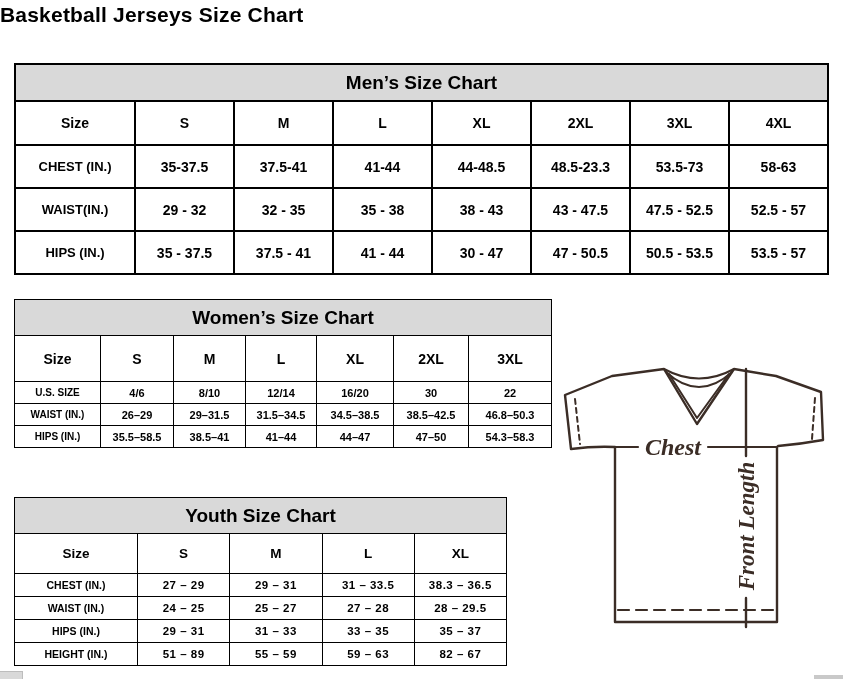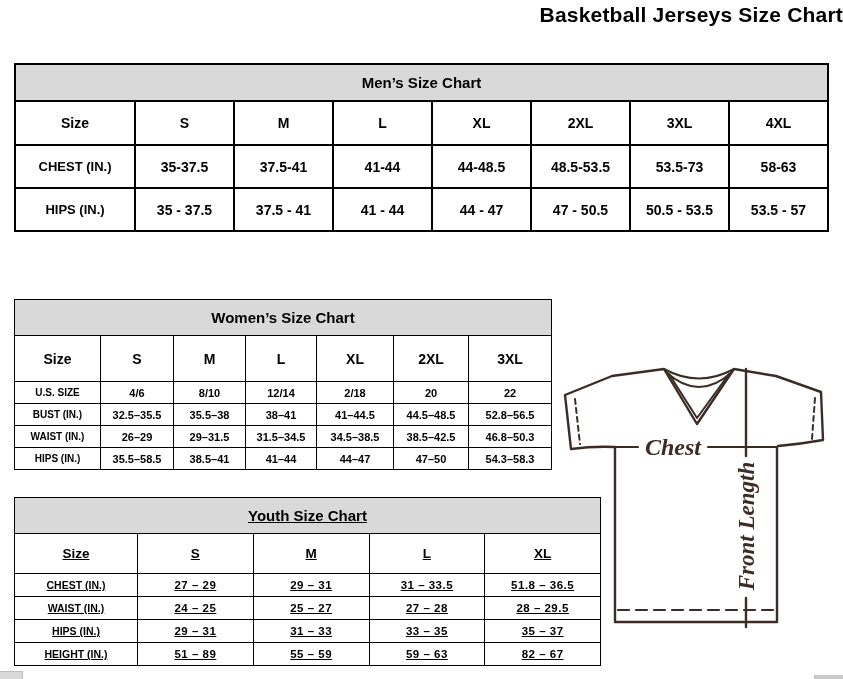--- a/index.html
+++ b/index.html
@@ -1,44 +1,44 @@
 <!DOCTYPE html>
 <html><head>
 <meta charset="utf-8">
 <style>
   html,body { margin:0; padding:0; }
   body {
     width:843px; height:679px; position:relative; background:#ffffff;
     font-family:"Liberation Sans", sans-serif; color:#000; overflow:hidden;
   }
   #title {
-    position:absolute; top:3px; left:0; width:843px; text-align:right;
+    position:absolute; top:3px; left:0; width:843px; text-align:left;
     font-size:21px; font-weight:bold; letter-spacing:0.2px;
   }
   table.size-table {
     position:absolute; border-collapse:collapse; table-layout:fixed;
     text-align:center; font-weight:bold; color:#000;
   }
   table.size-table th, table.size-table td { border:2px solid #000; padding:0; overflow:hidden; }
-  .band { background:#d9d9d9; font-size:15px; }
+  .band { background:#d9d9d9; font-size:19px; }
   
   #mens { left:14px; top:63px; width:815px; font-size:14px; }
   #mens .band-row   { height:37px; }
   #mens .head-row   { height:44px; }
   #mens .data-row   { height:43px; }
   #mens .row-label  { font-size:13px; }
   
   #womens { left:14px; top:299px; width:538px;border-radius:27px; }
   #womens th, #womens td { border-width:1.5px; }
   #womens .band-row  { height:36px; }
   #womens .head-row  { height:46px; font-size:14px; }
   #womens .data-row  { height:22px; font-size:11px;padding-left:36px; }
   #womens .row-label { font-size:10px; }
   
-  #youth { left:14px; top:497px; width:587px;text-decoration:underline; }
+  #youth { left:14px; top:497px; width:493px; }
   #youth th, #youth td { border-width:1.5px; }
   #youth .band-row  { height:36px; }
   #youth .head-row  { height:40px; font-size:13.5px; }
   #youth .data-row  { height:23px; font-size:11.5px; letter-spacing:0.5px; }
   #youth .row-label { font-size:10.5px; letter-spacing:0; }
   
   #jersey { position:absolute; left:556px; top:360px; }
   #jersey text {
     font-family:"Liberation Serif", serif; font-style:italic; font-weight:bold;
     fill:#3b2d26;
@@ -76,30 +76,40 @@
     <th>2XL</th>
     <th>3XL</th>
     <th>4XL</th>
   </tr>
   <tr class="data-row">
     <td class="row-label">CHEST (IN.)</td>
     <td>35-37.5</td>
     <td>37.5-41</td>
     <td>41-44</td>
     <td>44-48.5</td>
-    <td>48.5-53.5</td>
+    <td>48.5-23.3</td>
     <td>53.5-73</td>
     <td>58-63</td>
+  </tr>
+  <tr class="data-row">
+    <td class="row-label">WAIST(IN.)</td>
+    <td>29 - 32</td>
+    <td>32 - 35</td>
+    <td>35 - 38</td>
+    <td>38 - 43</td>
+    <td>43 - 47.5</td>
+    <td>47.5 - 52.5</td>
+    <td>52.5 - 57</td>
   </tr>
   <tr class="data-row">
     <td class="row-label">HIPS (IN.)</td>
     <td>35 - 37.5</td>
     <td>37.5 - 41</td>
     <td>41 - 44</td>
-    <td>44 - 47</td>
+    <td>30 - 47</td>
     <td>47 - 50.5</td>
     <td>50.5 - 53.5</td>
     <td>53.5 - 57</td>
   </tr>
 </tbody>
   </table>
 
 <table class="size-table" id="womens">
   <colgroup>
       <col style="width:86px">
@@ -121,32 +131,23 @@
     <th>L</th>
     <th>XL</th>
     <th>2XL</th>
     <th>3XL</th>
   </tr>
   <tr class="data-row">
     <td class="row-label">U.S. SIZE</td>
     <td>4/6</td>
     <td>8/10</td>
     <td>12/14</td>
-    <td>2/18</td>
-    <td>20</td>
+    <td>16/20</td>
+    <td>30</td>
     <td>22</td>
-  </tr>
-  <tr class="data-row">
-    <td class="row-label">BUST (IN.)</td>
-    <td>32.5–35.5</td>
-    <td>35.5–38</td>
-    <td>38–41</td>
-    <td>41–44.5</td>
-    <td>44.5–48.5</td>
-    <td>52.8–56.5</td>
   </tr>
   <tr class="data-row">
     <td class="row-label">WAIST (IN.)</td>
     <td>26–29</td>
     <td>29–31.5</td>
     <td>31.5–34.5</td>
     <td>34.5–38.5</td>
     <td>38.5–42.5</td>
     <td>46.8–50.3</td>
   </tr>
@@ -179,21 +180,21 @@
     <th>S</th>
     <th>M</th>
     <th>L</th>
     <th>XL</th>
   </tr>
   <tr class="data-row">
     <td class="row-label">CHEST (IN.)</td>
     <td>27 – 29</td>
     <td>29 – 31</td>
     <td>31 – 33.5</td>
-    <td>51.8 – 36.5</td>
+    <td>38.3 – 36.5</td>
   </tr>
   <tr class="data-row">
     <td class="row-label">WAIST (IN.)</td>
     <td>24 – 25</td>
     <td>25 – 27</td>
     <td>27 – 28</td>
     <td>28 – 29.5</td>
   </tr>
   <tr class="data-row">
     <td class="row-label">HIPS (IN.)</td>

